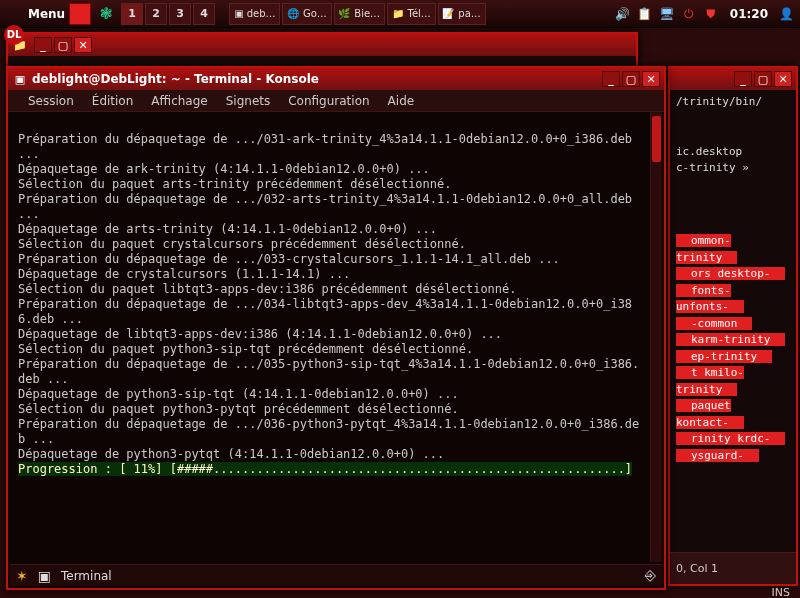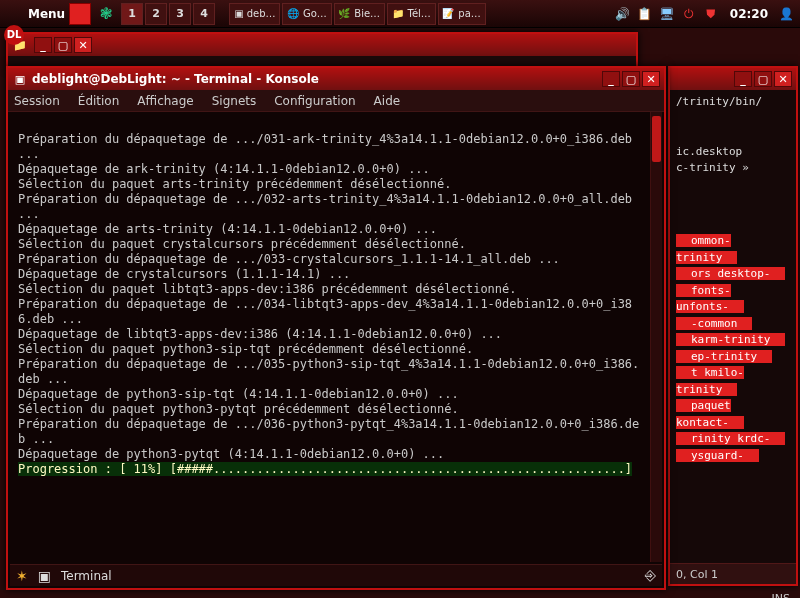--- a/index.html
+++ b/index.html
@@ -65,29 +65,29 @@
   }
   .titlebar .win-btn.close{background:#d02020;}
   
   .downloads { top:32px; left:6px; width:632px; height:36px; z-index:1;}
   
   .editor { top:66px; left:668px; width:130px; height:520px; z-index:1; background:#150808;}
   .editor-body { padding:4px 6px; font-family:monospace; font-size:11px; color:#ddd; line-height:1.5; }
   .editor-body .hl { background:#e02020; color:#fff; padding:0 15px;}
   .statusbar {
     position:absolute; bottom:0; left:0; right:0;
-    height:21px; background:#301010; border-top:1px solid #501818;
+    height:32px; background:#301010; border-top:1px solid #501818;
     display:flex; align-items:center; color:#ccc; font-size:11px;
     padding:0 6px; gap:18px;
   }
   
   .terminal { top:66px; left:6px; width:660px; height:524px; z-index:5; background:#0f0404;}
   .menubar {
     height:22px; background:#2a0e0e; border-bottom:1px solid #401515;
-    display:flex; align-items:center; gap:18px; padding:0 6px;
+    display:flex; align-items:center; gap:18px; padding:0 20px;
     color:#ccc; font-size:12px;
   }
   .term-body {
     position:absolute; top:44px; left:2px; right:16px; bottom:26px;
     padding:20px 8px;
     font-family:"DejaVu Sans Mono",monospace;
     font-size:12px; line-height:15px;
     color:#c9c9c9;
     white-space:pre-wrap; word-break:break-all;
     overflow:hidden;
@@ -144,21 +144,21 @@
         <span class="ico">📝</span>
         <span>pa…</span>
       </div>
     </div>
   <div class="tray">
     <div class="tray-icon" style="color:#e33;">🔊</div>
     <div class="tray-icon" style="color:#e33;">📋</div>
     <div class="tray-icon" style="color:#8cf;">🖥</div>
     <div class="tray-icon" style="color:#e33;">⏻</div>
     <div class="tray-icon" style="color:#e33;">⛊</div>
-    <div class="clock">02:20</div>
+    <div class="clock">01:20</div>
     <div class="tray-icon" style="color:#e33;">👤</div>
   </div>
 </div>
 
 <div class="win downloads">
   <div class="titlebar">
     <span class="title-icon">📁</span>
     <div class="win-btn">_</div>
     <div class="win-btn">▢</div>
     <div class="win-btn close">✕</div>

